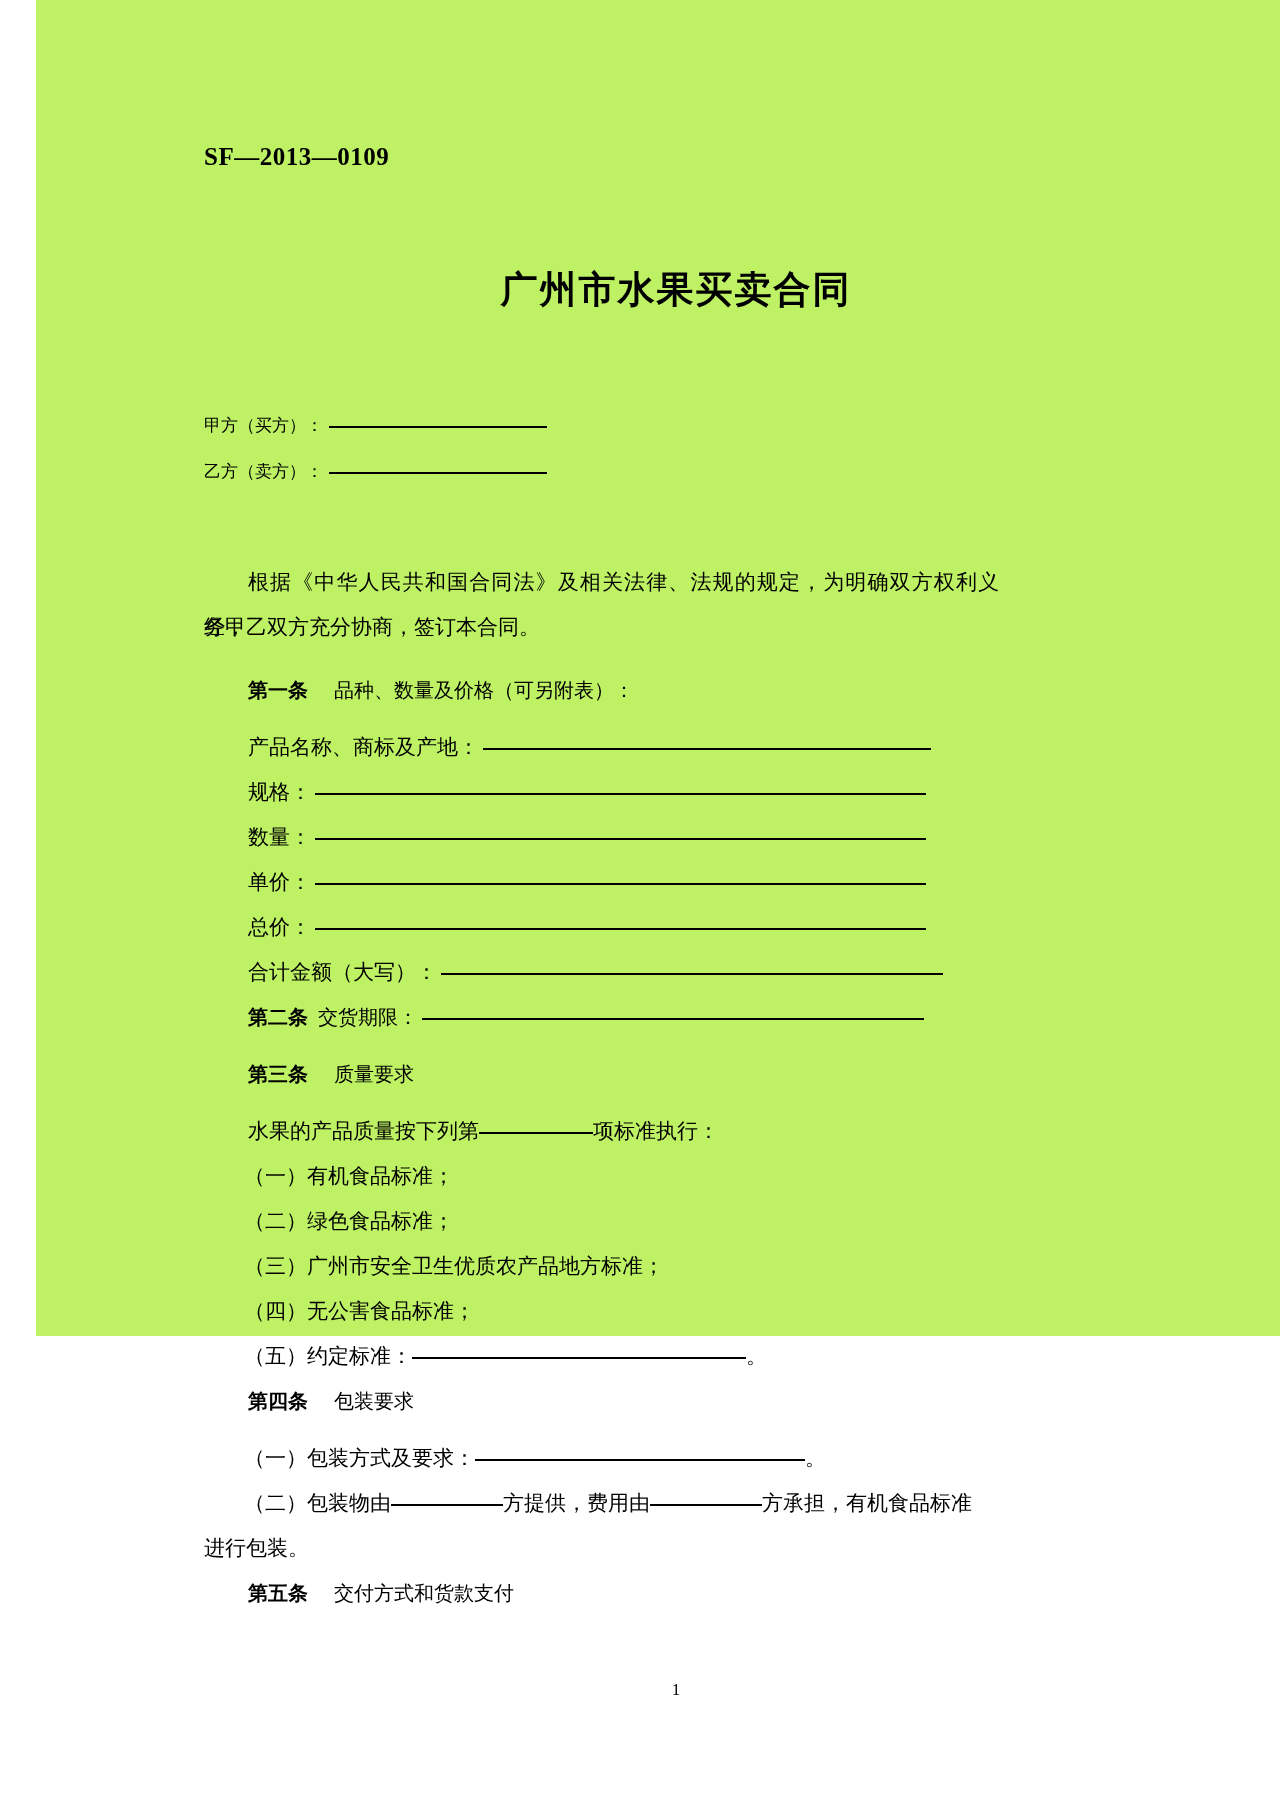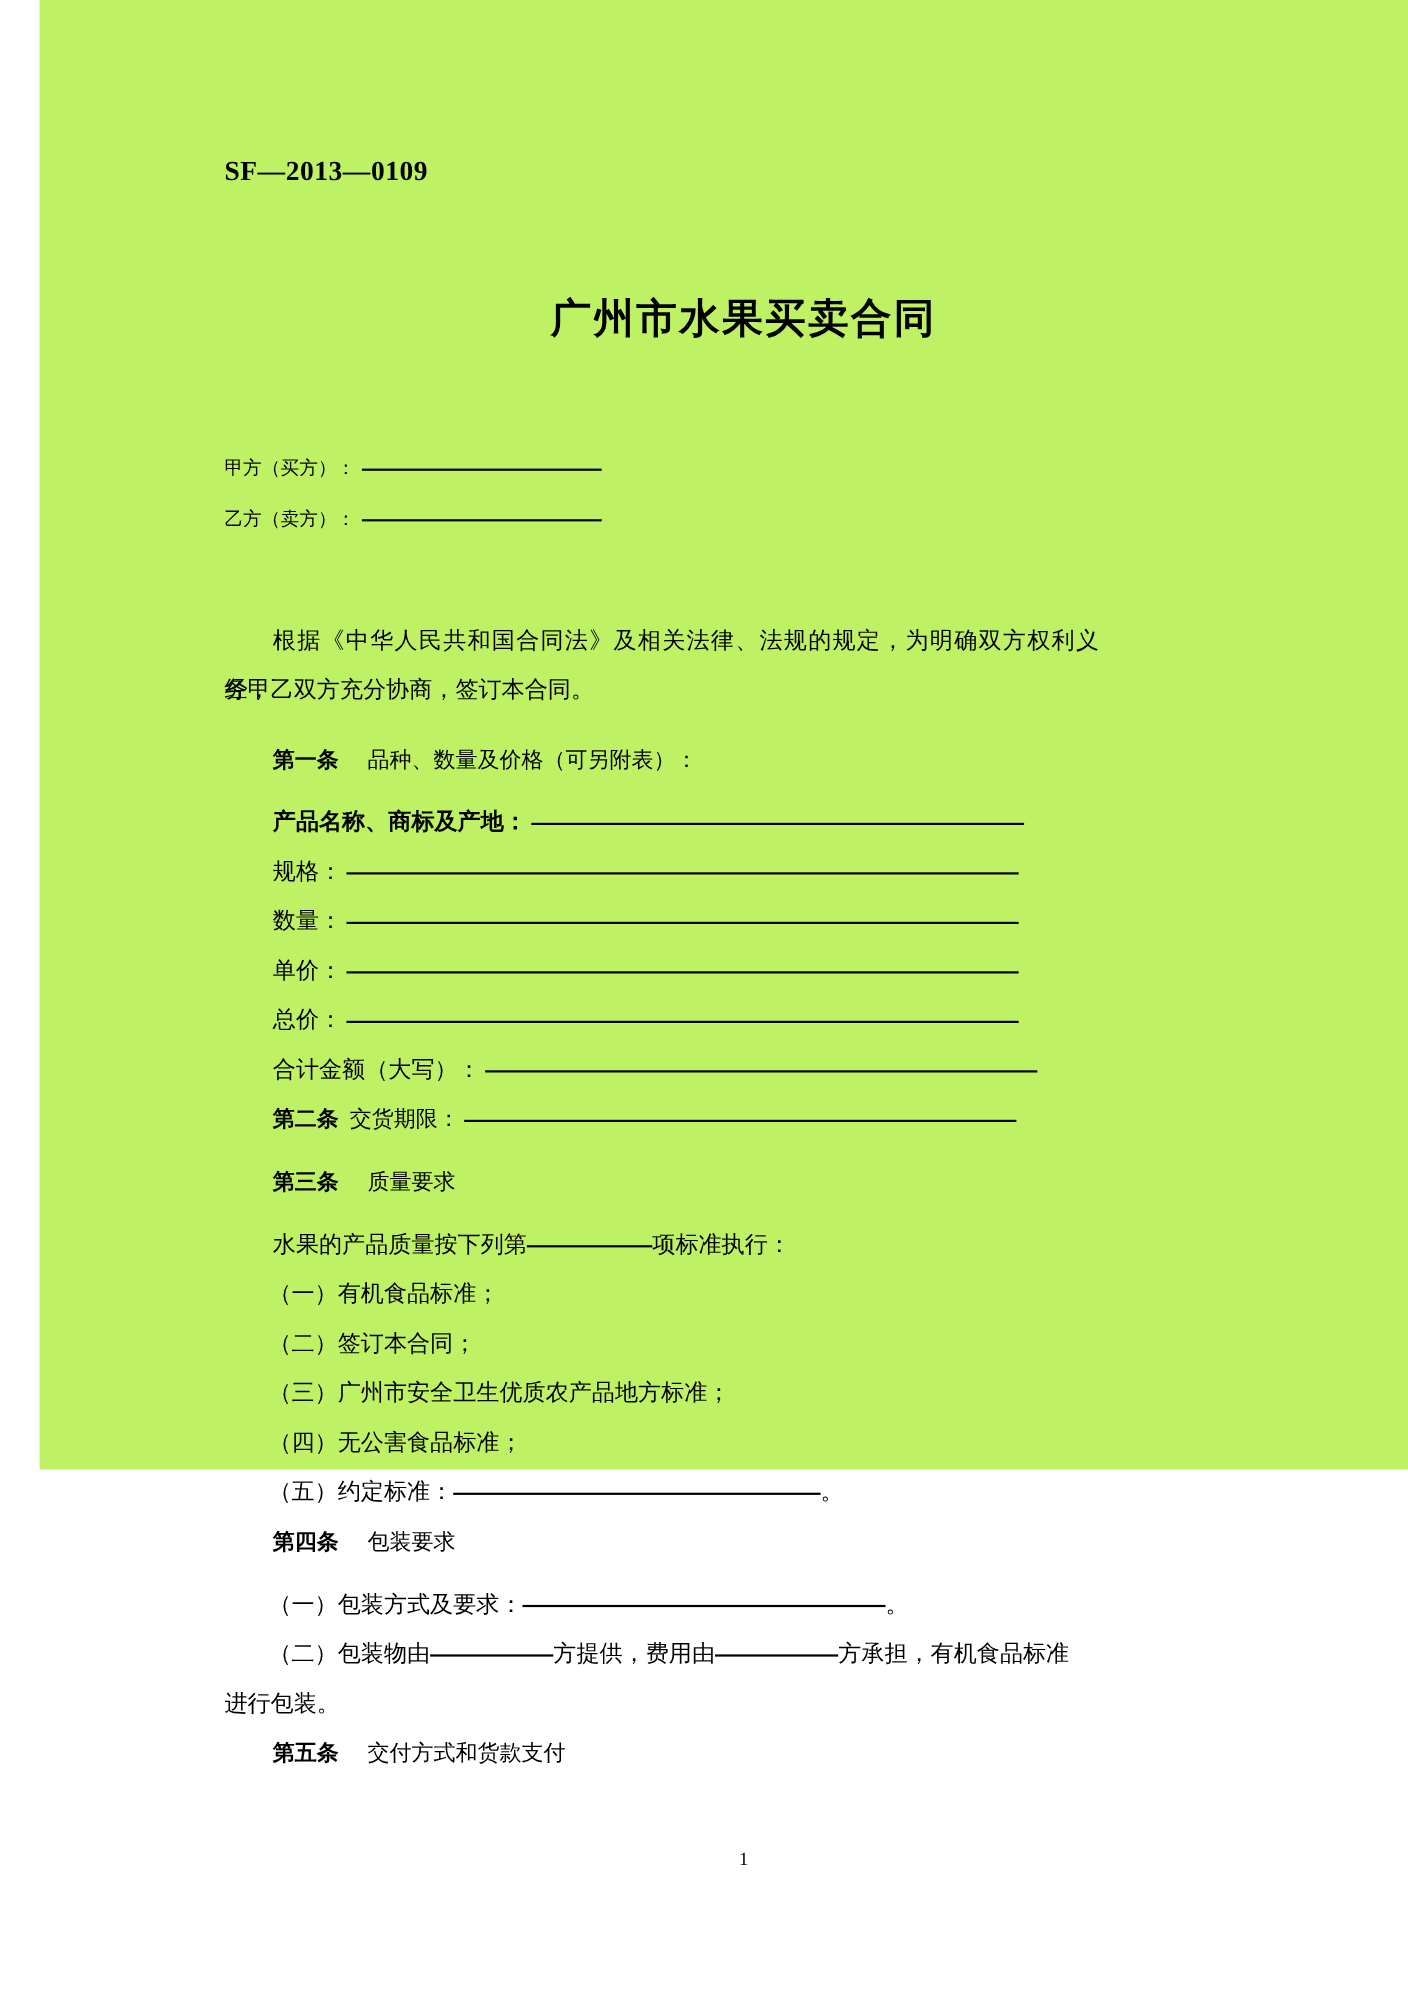--- a/index.html
+++ b/index.html
@@ -188,21 +188,21 @@
     </div>
   </div>
 
   <div class="para indent" style="top:560px;">根据《中华人民共和国合同法》及相关法律、法规的规定，为明确双方权利义务，</div>
   <div class="para" style="top:605px;">经甲乙双方充分协商，签订本合同。</div>
 
   <div class="section-head" style="top:668px;">
     <span class="sec-no">第一条</span><span class="sec-gap-wide"></span><span class="sec-title">品种、数量及价格（可另附表）：</span>
   </div>
 
-  <div class="field-row" style="top:725px;font-weight:bold;">
+  <div class="field-row" style="top:725px;">
     <span class="field-label">产品名称、商标及产地：</span><span class="field-blank" style="width:448px;"></span>
   </div>
   <div class="field-row" style="top:770px;">
     <span class="field-label">规格：</span><span class="field-blank" style="width:611px;"></span>
   </div>
   <div class="field-row" style="top:815px;">
     <span class="field-label">数量：</span><span class="field-blank" style="width:611px;"></span>
   </div>
   <div class="field-row" style="top:860px;">
     <span class="field-label">单价：</span><span class="field-blank" style="width:611px;"></span>
@@ -220,21 +220,21 @@
 
   <div class="section-head" style="top:1052px;">
     <span class="sec-no">第三条</span><span class="sec-gap-wide"></span><span class="sec-title">质量要求</span>
   </div>
 
   <div class="field-row" style="top:1109px;">
     <span class="field-label">水果的产品质量按下列第</span><span class="inline-blank" style="width:114px;"></span><span>项标准执行：</span>
   </div>
 
   <div class="list-item" style="top:1154px;">（一）有机食品标准；</div>
-  <div class="list-item" style="top:1199px;">（二）签订本合同；</div>
+  <div class="list-item" style="top:1199px;">（二）绿色食品标准；</div>
   <div class="list-item" style="top:1244px;">（三）广州市安全卫生优质农产品地方标准；</div>
   <div class="list-item" style="top:1289px;">（四）无公害食品标准；</div>
   <div class="list-item" style="top:1334px;">
     <span>（五）约定标准：</span><span class="inline-blank" style="width:334px;"></span><span>。</span>
   </div>
 
   <div class="section-head" style="top:1379px;">
     <span class="sec-no">第四条</span><span class="sec-gap-wide"></span><span class="sec-title">包装要求</span>
   </div>
 

